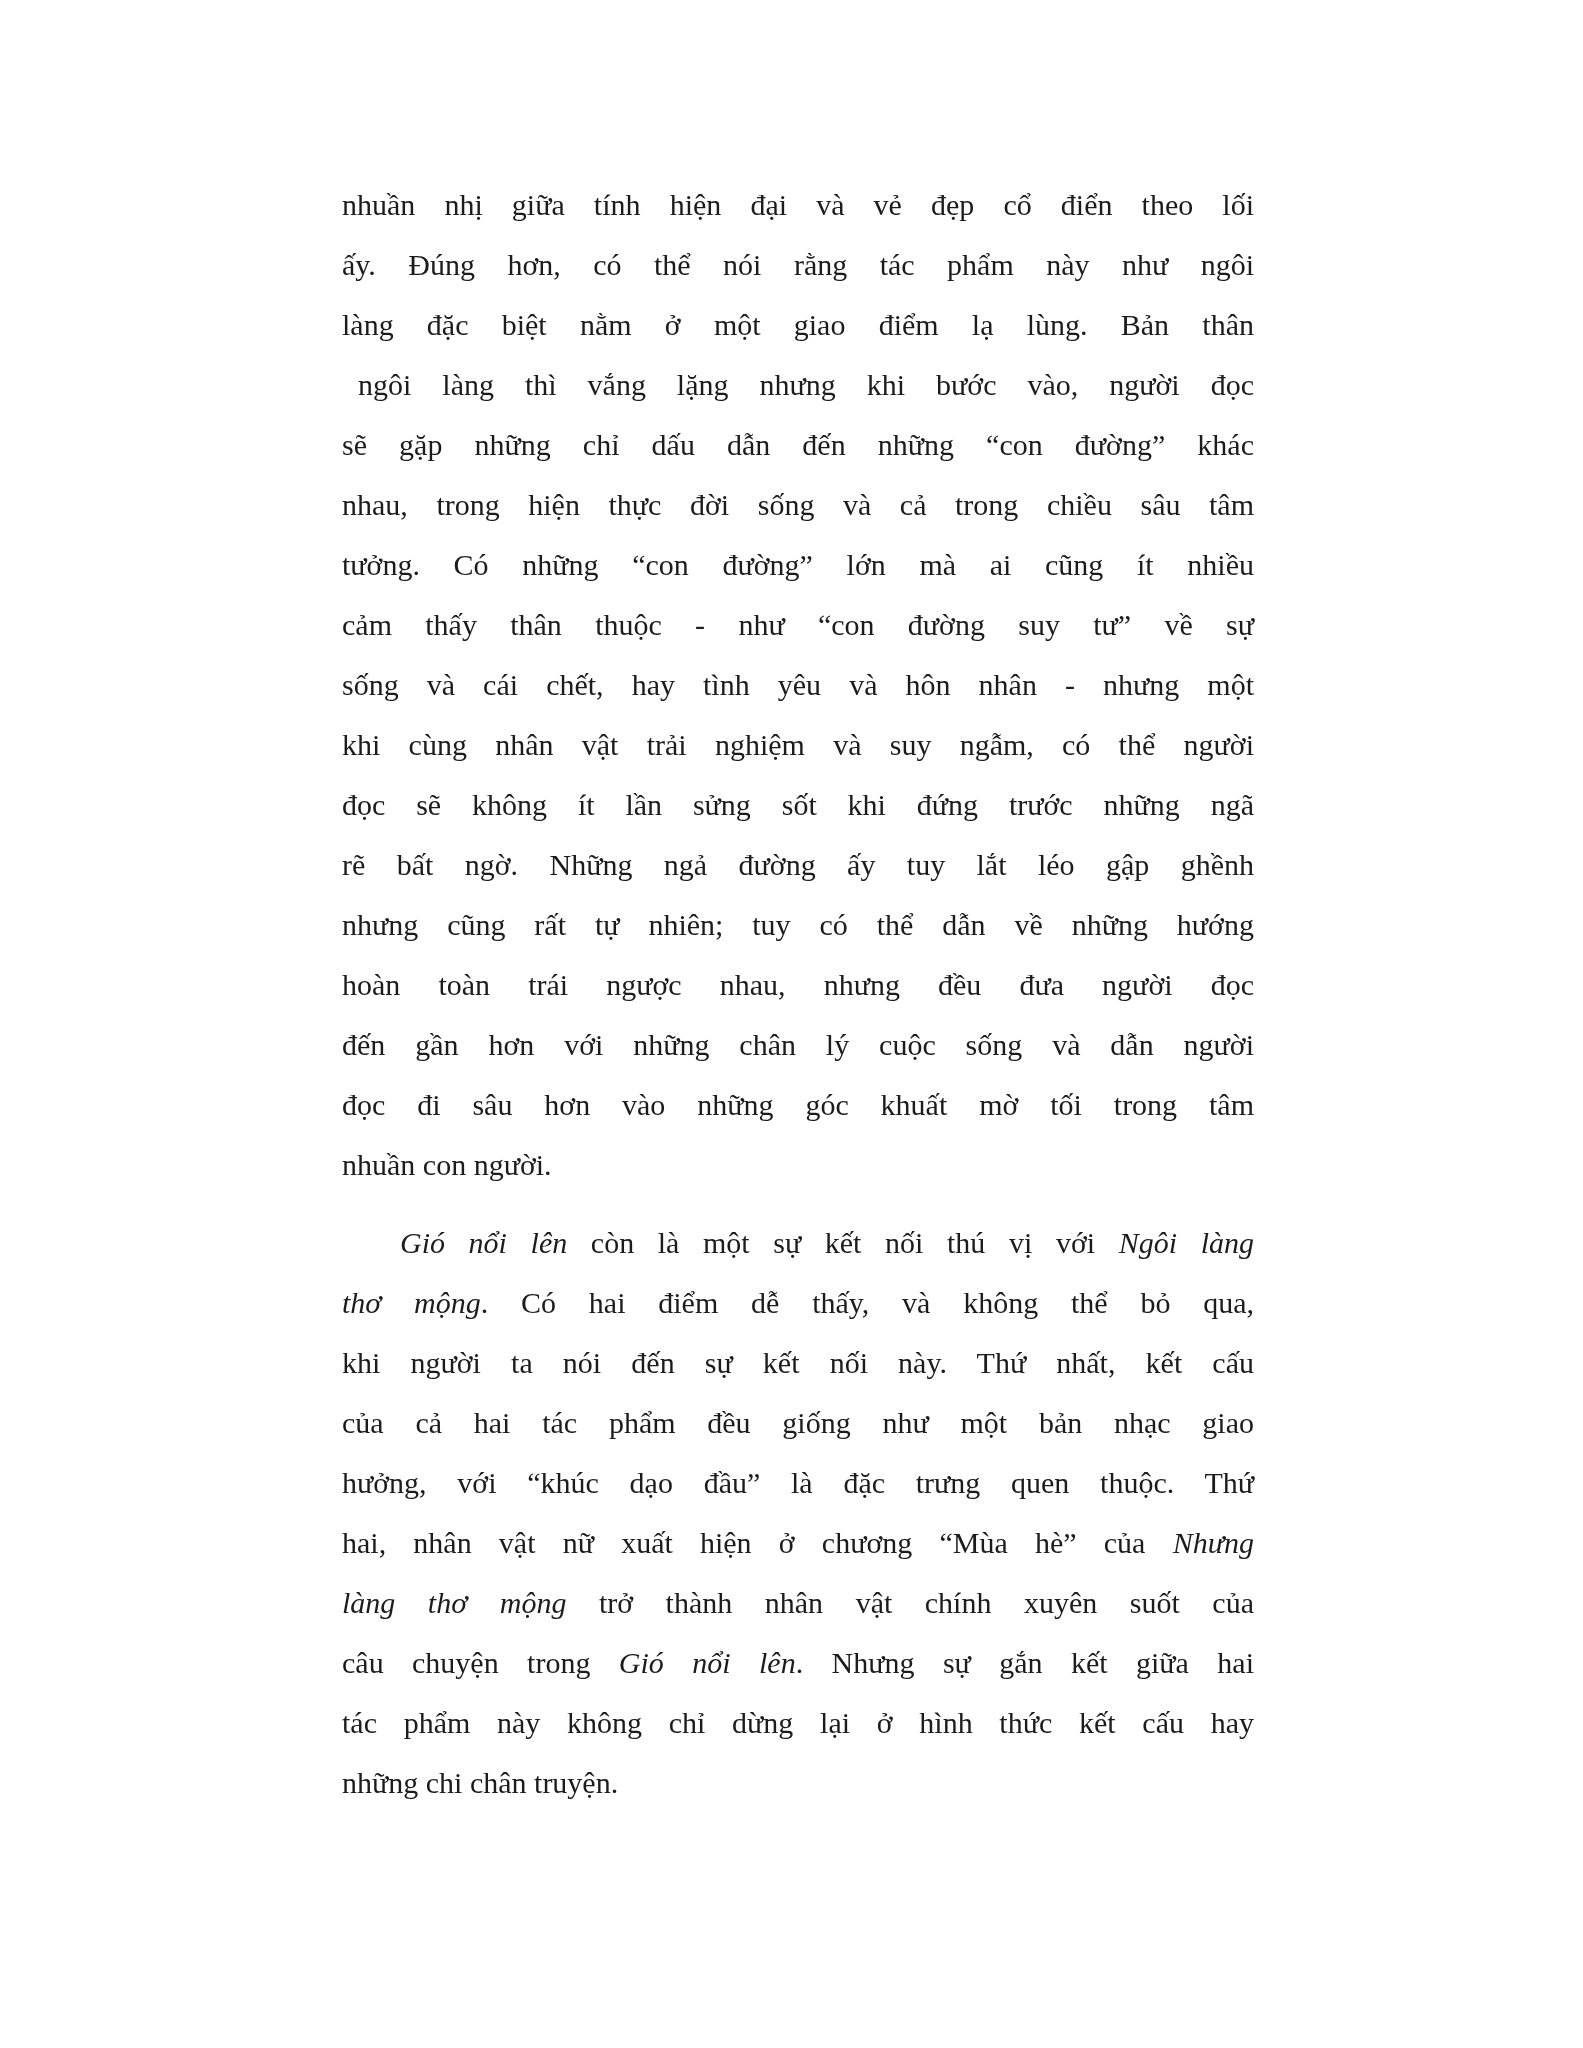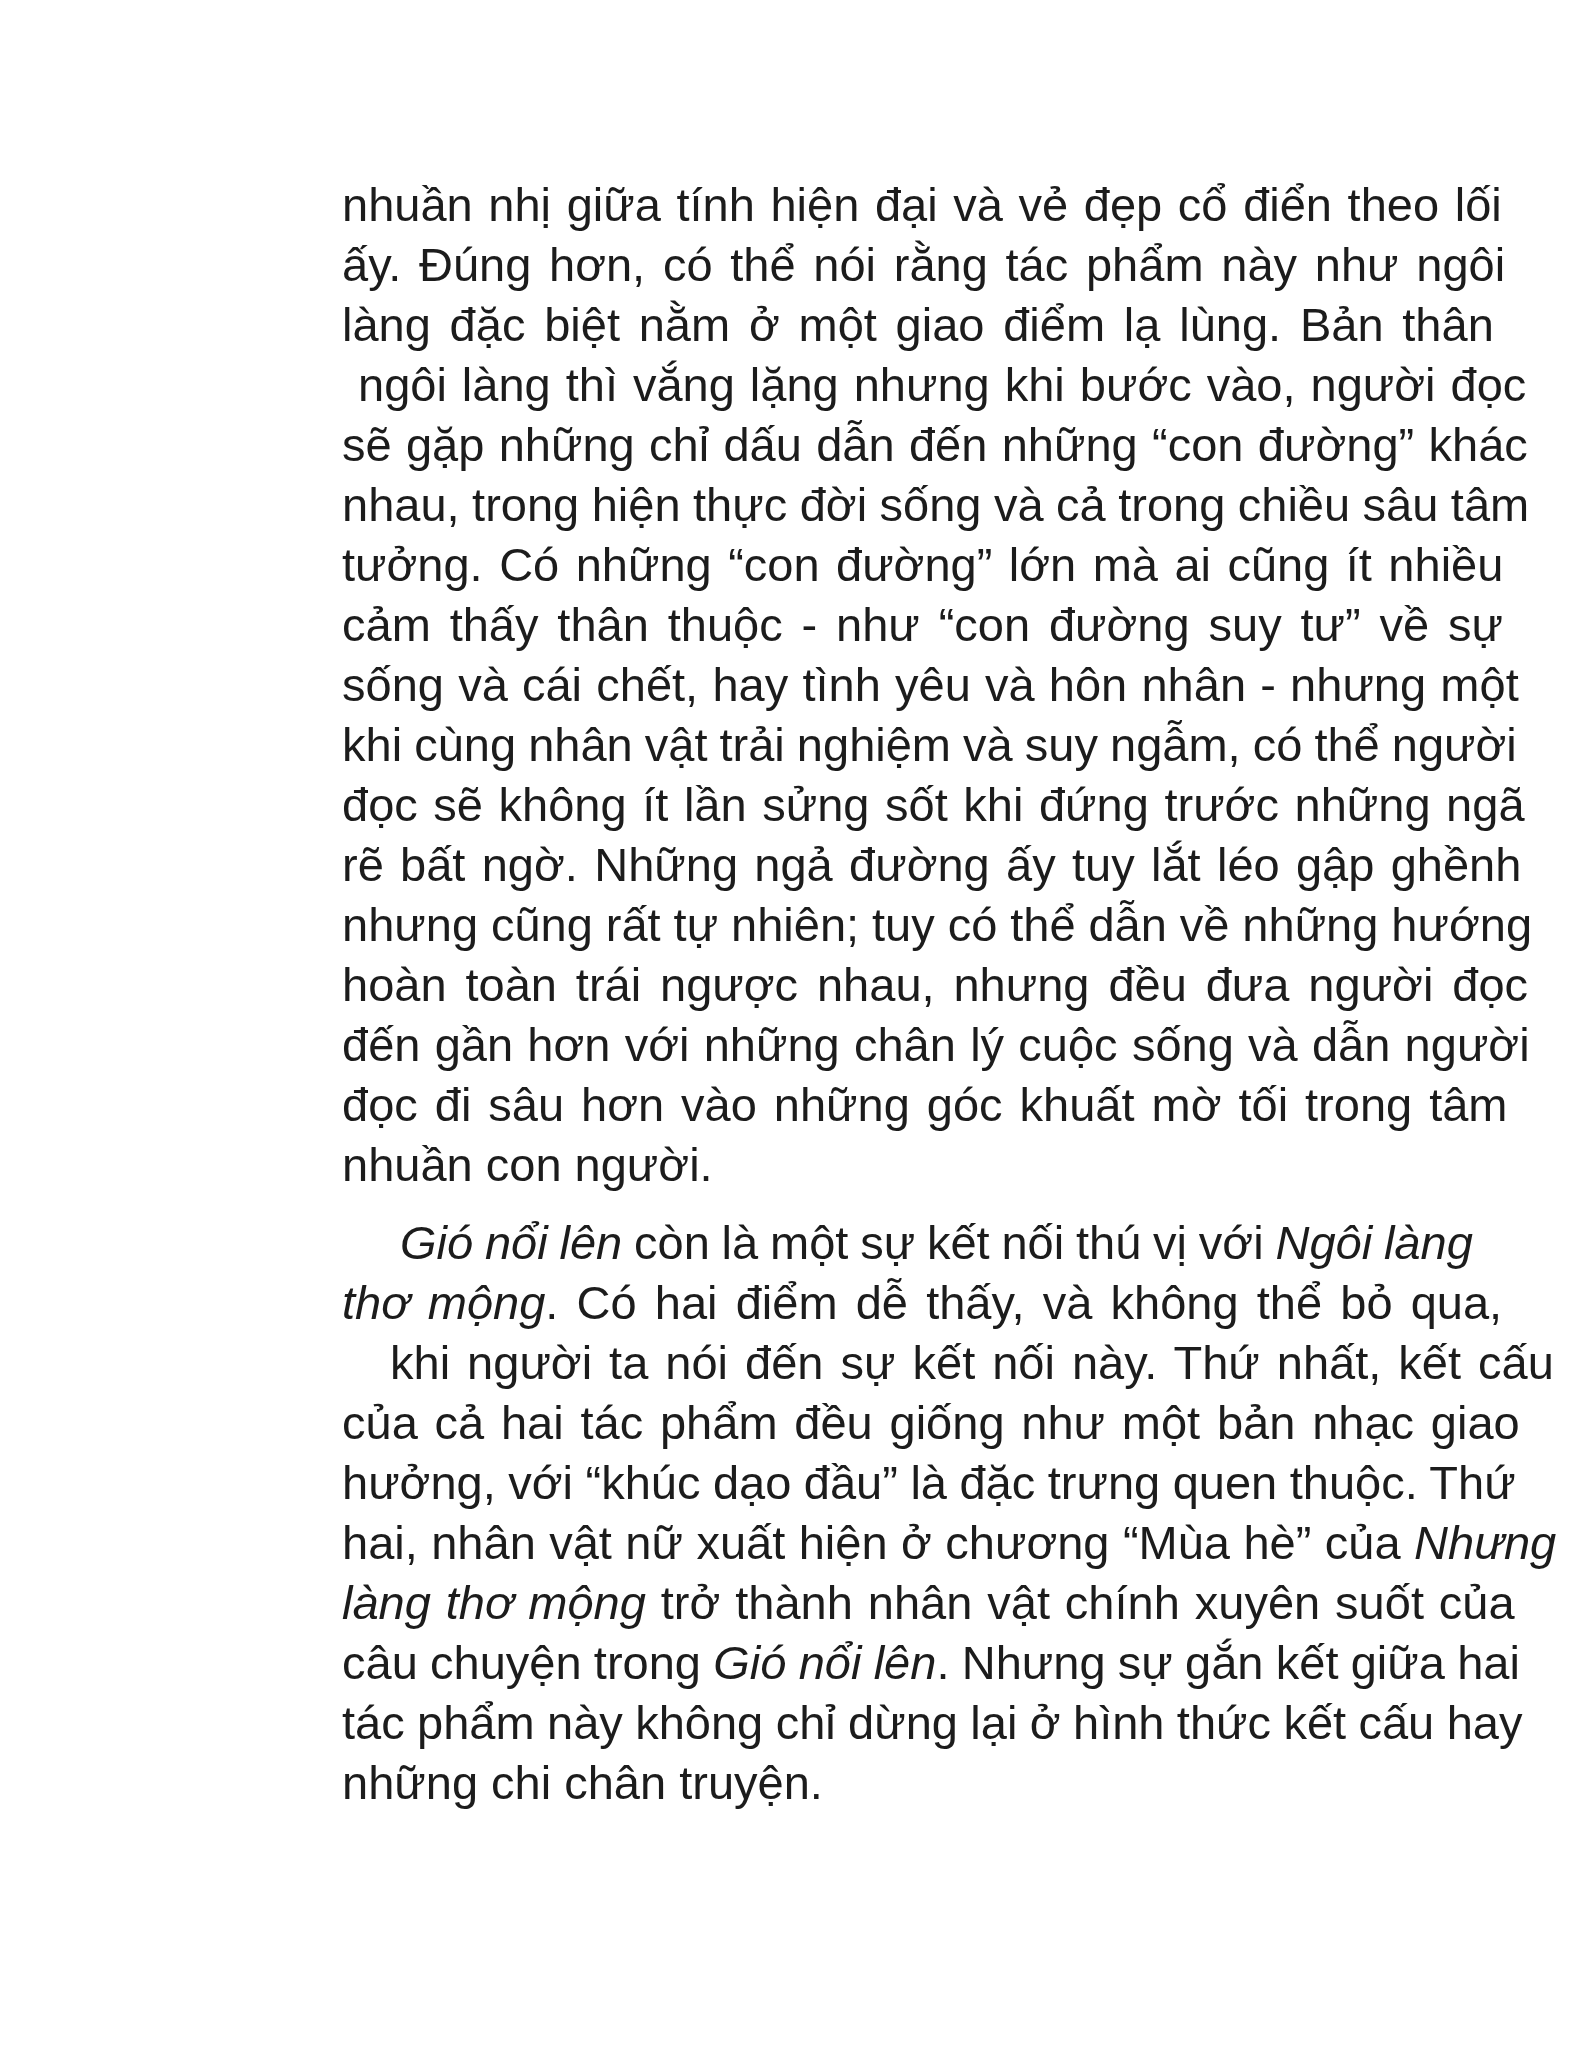--- a/index.html
+++ b/index.html
@@ -19,22 +19,22 @@
     top: 0;
     width: 1583px;
     height: 2048px;
     background: #ffffff;
   }
   .text-block {
     position: absolute;
     left: 342px;
     top: 175px;
     width: 912px;
-    font-family: Liberation Sans, sans-serif;
-    font-size: 47px;
+    font-family: Liberation Serif, serif;
+    font-size: 30px;
     color: #1c1c1c;
   }
   .para {
     margin: 0;
     padding: 0;
   }
   .para + .para {
     margin-top: 18px;
   }
   .line {
@@ -77,21 +77,21 @@
         <span class="line" style="display: block; width: auto; word-spacing: 3.24574px;"><span class="seg">rẽ bất ngờ. Những ngả đường ấy tuy lắt léo gập ghềnh</span></span>
         <span class="line" style="display: block; width: auto; word-spacing: -0.130682px;"><span class="seg">nhưng cũng rất tự nhiên; tuy có thể dẫn về những hướng</span></span>
         <span class="line" style="display: block; width: auto; word-spacing: 5.83854px;"><span class="seg">hoàn toàn trái ngược nhau, nhưng đều đưa người đọc</span></span>
         <span class="line" style="display: block; width: auto; word-spacing: 1.1946px;"><span class="seg">đến gần hơn với những chân lý cuộc sống và dẫn người</span></span>
         <span class="line" style="display: block; width: auto; word-spacing: 3.90625px;"><span class="seg">đọc đi sâu hơn vào những góc khuất mờ tối trong tâm</span></span>
         <span class="line last"><span class="seg">nhuần con người.</span></span>
       </p>
       <p class="para">
         <span class="line indent" style="display: block; width: auto; word-spacing: -1.2476px;"><span class="seg it">Gió nổi lên</span><span class="seg"> còn là một sự kết nối thú vị với </span><span class="seg it">Ngôi làng</span></span>
         <span class="line" style="display: block; width: auto; word-spacing: 5.10369px;"><span class="seg it">thơ mộng</span><span class="seg">. Có hai điểm dễ thấy, và không thể bỏ qua,</span></span>
-        <span class="line" style="display: block; width: auto; word-spacing: 3.95964px; margin-left: 48px;"><span class="seg">khi người ta nói đến sự kết nối này. Thứ nhất, kết cấu</span></span>
+        <span class="line" style="display: block; width: auto; word-spacing: 3.95964px;"><span class="seg">khi người ta nói đến sự kết nối này. Thứ nhất, kết cấu</span></span>
         <span class="line" style="display: block; width: auto; word-spacing: 3.72443px;"><span class="seg">của cả hai tác phẩm đều giống như một bản nhạc giao</span></span>
         <span class="line" style="display: block; width: auto; word-spacing: -0.570312px;"><span class="seg">hưởng, với “khúc dạo đầu” là đặc trưng quen thuộc. Thứ</span></span>
         <span class="line" style="display: block; width: auto; word-spacing: 0.387784px;"><span class="seg">hai, nhân vật nữ xuất hiện ở chương “Mùa hè” của </span><span class="seg it">Nhưng</span></span>
         <span class="line" style="display: block; width: auto; word-spacing: 1.86094px;"><span class="seg it">làng thơ mộng</span><span class="seg"> trở thành nhân vật chính xuyên suốt của</span></span>
         <span class="line" style="display: block; width: auto; word-spacing: -0.788352px;"><span class="seg">câu chuyện trong </span><span class="seg it">Gió nổi lên</span><span class="seg">. Nhưng sự gắn kết giữa hai</span></span>
         <span class="line" style="display: block; width: auto; word-spacing: -0.673177px;"><span class="seg">tác phẩm này không chỉ dừng lại ở hình thức kết cấu hay</span></span>
         <span class="line last"><span class="seg">những chi chân truyện.</span></span>
       </p>
     </div>
 </div>

